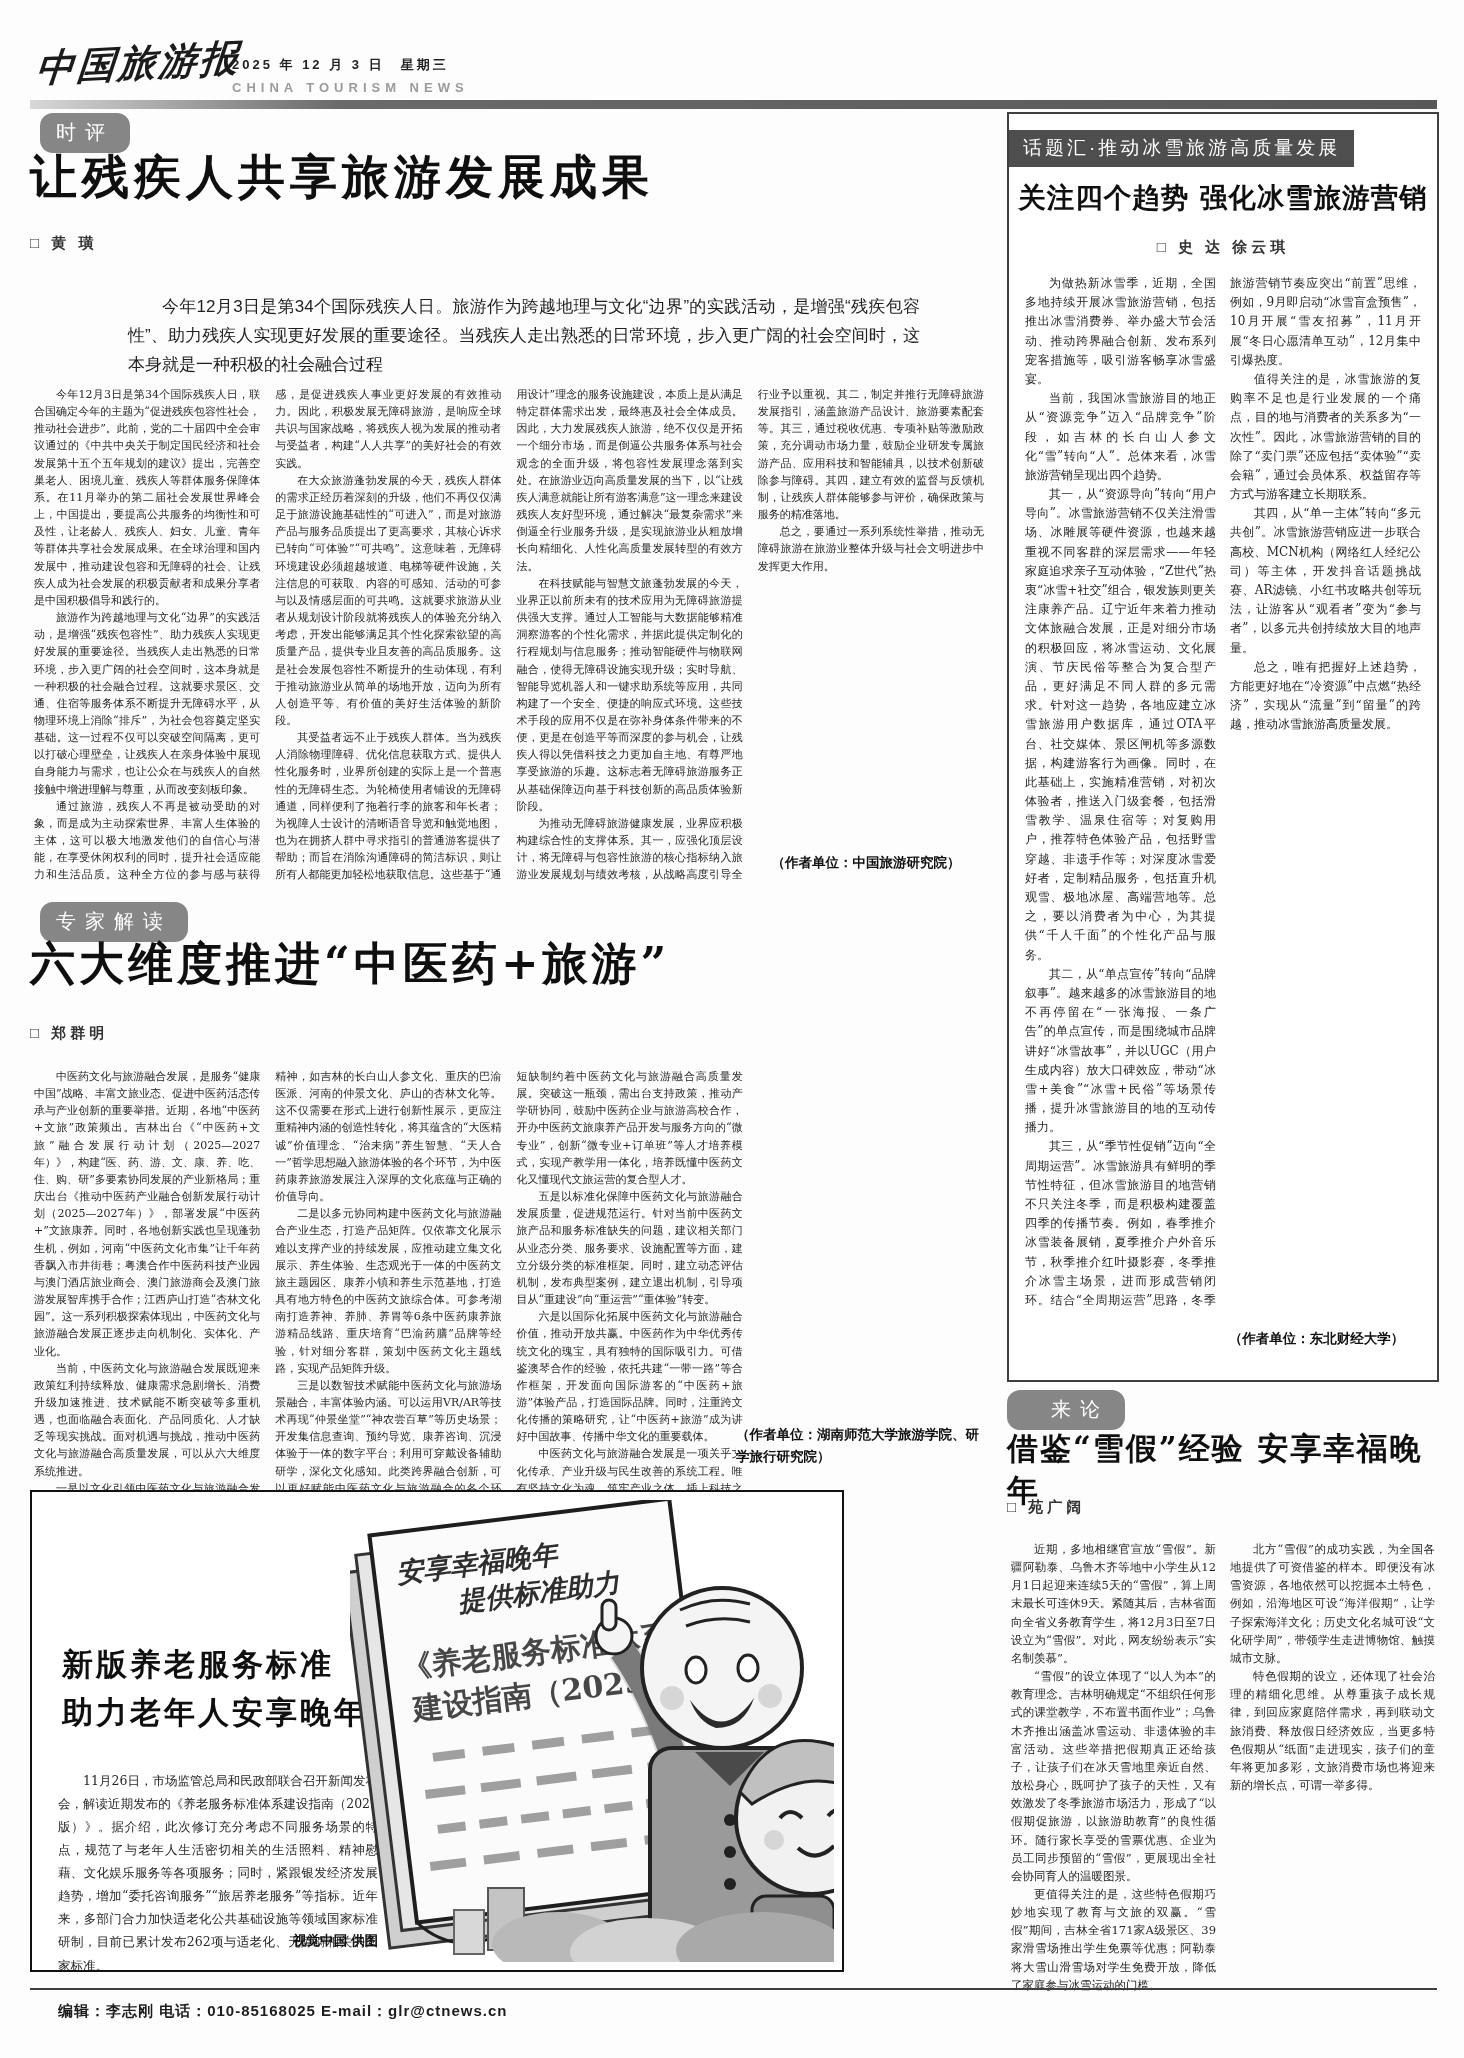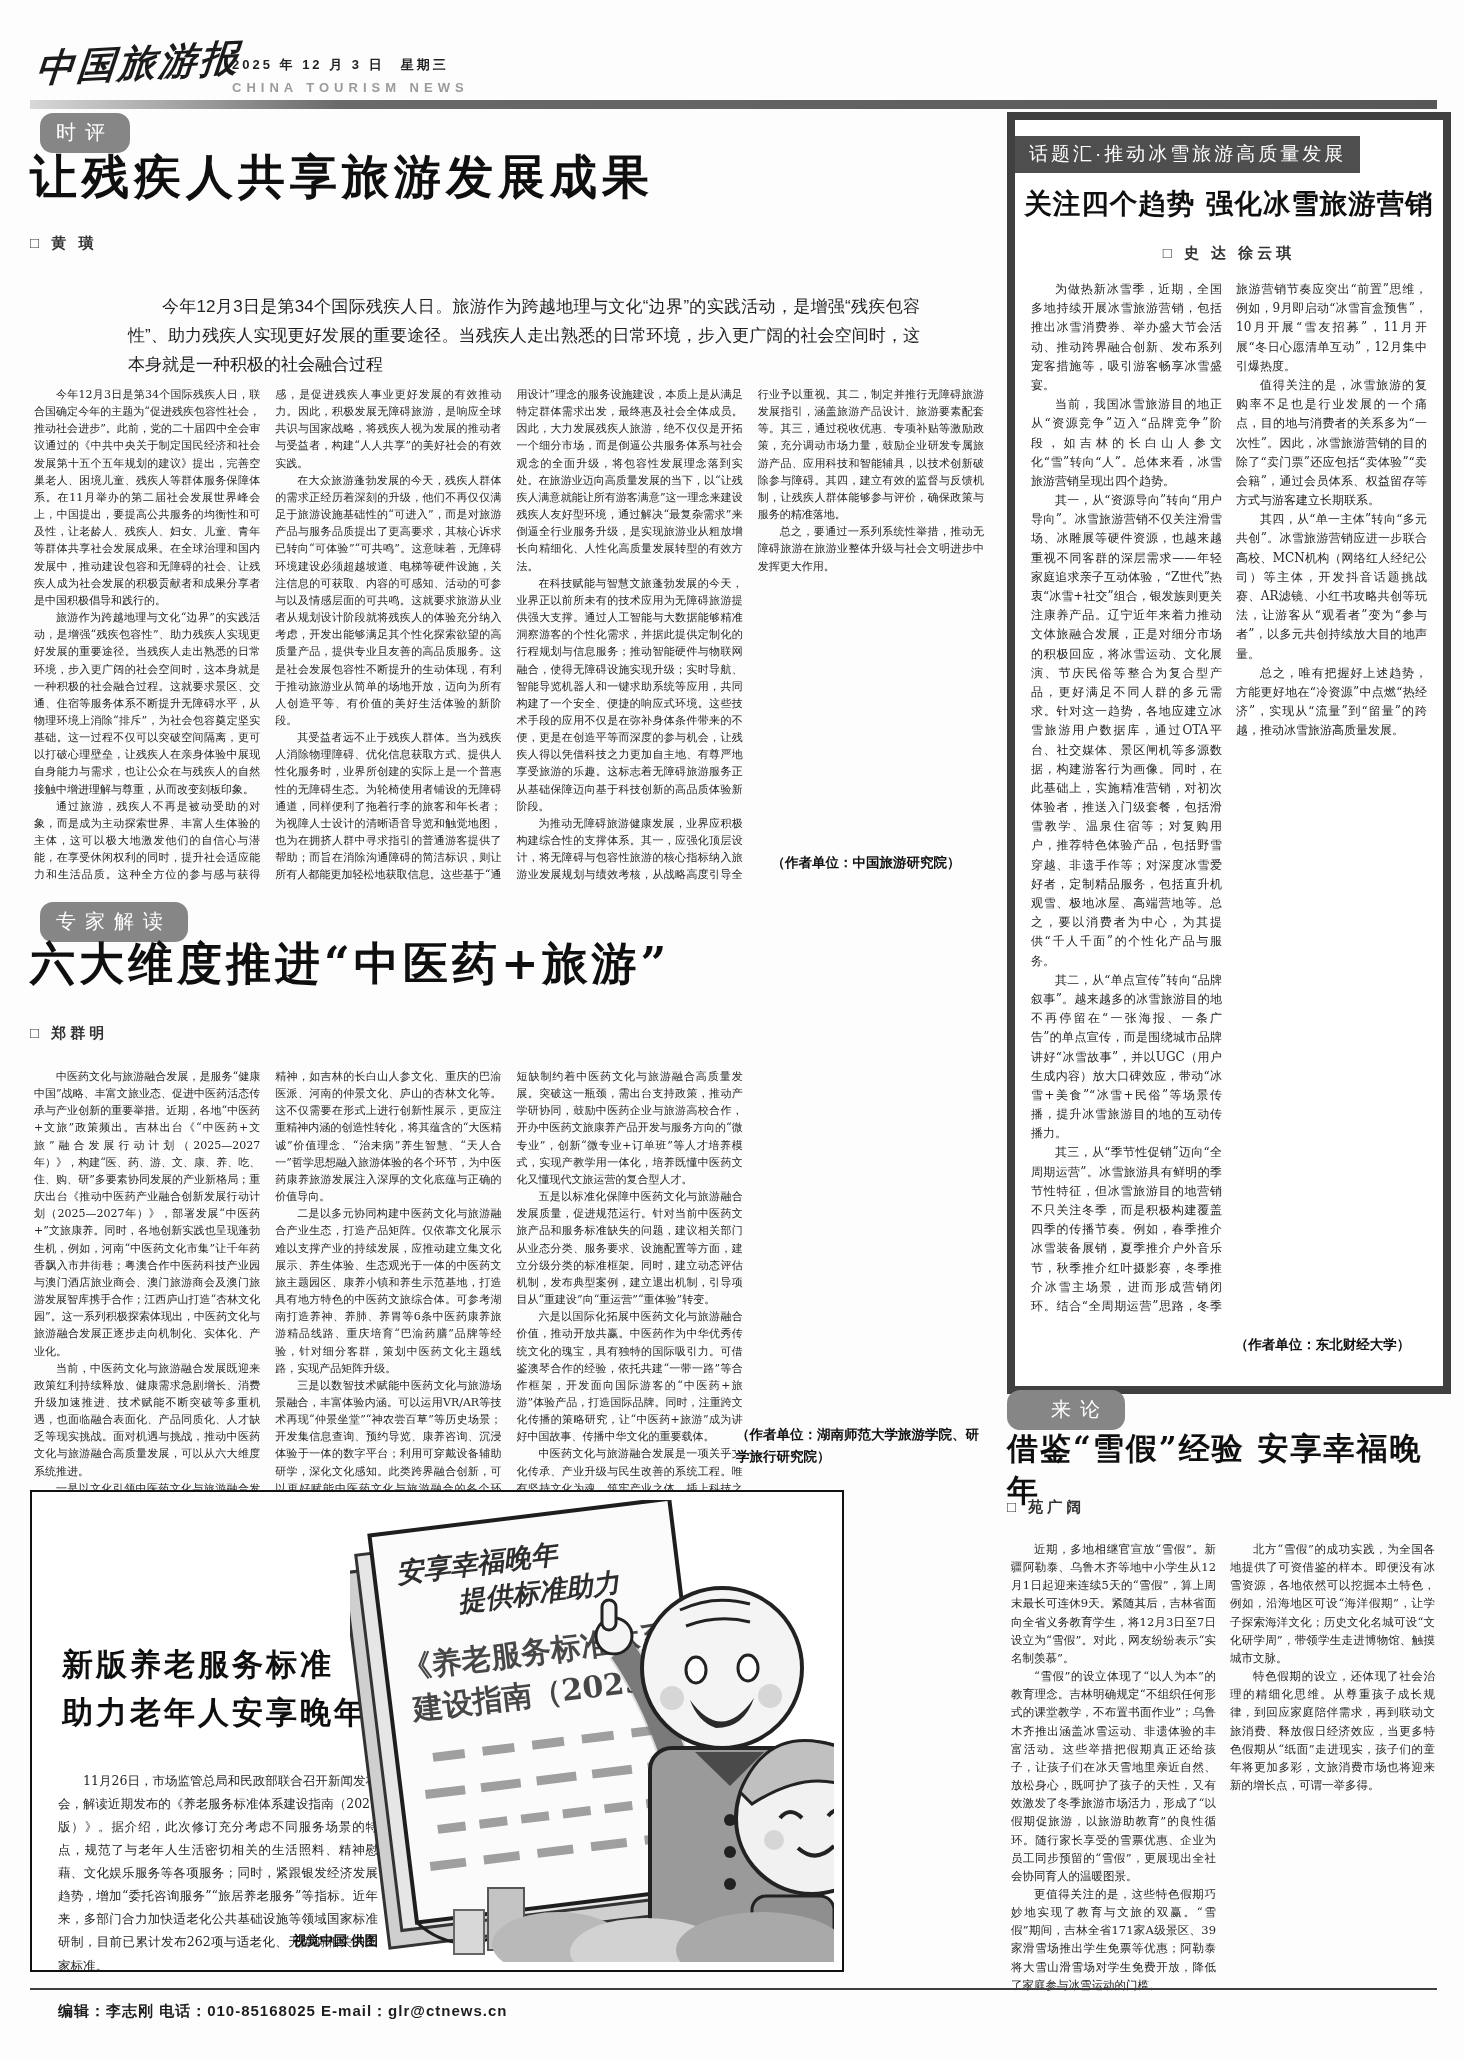--- a/index.html
+++ b/index.html
@@ -34,21 +34,21 @@
   .body-shiping{left:34px;top:386px;width:950px;height:498px;column-count:4;column-gap:15px;}
   .body-shiping p{font-size:11px;line-height:1.56;}
   .body-zj{left:34px;top:1068px;width:950px;height:492px;column-count:4;column-gap:15px;}
   .body-zj p{font-size:11px;line-height:1.56;}
   .author-note{position:absolute;font-family:"Liberation Sans",sans-serif;font-size:13.5px;
         font-weight:bold;color:#111;background:#fdfdfd;line-height:1.6;}
   .note-shiping{left:752px;top:852px;width:228px;text-align:center;}
   .note-zj{left:736px;top:1424px;width:250px;text-align:left;}
   
   .topic-box{position:absolute;left:1007px;top:112px;width:428px;height:1266px;
-        border:8px solid #404040;background:#fff;}
+        border:2px solid #404040;background:#fff;}
   .tag-huati{position:absolute;left:0;top:16px;background:#4e4e4e;color:#fff;
         font-family:"Liberation Sans",sans-serif;font-size:19px;letter-spacing:3px;
         padding:5px 14px 6px;}
   .huati-title{position:absolute;left:0;top:66px;width:100%;text-align:center;
         font-size:27.5px;font-weight:900;letter-spacing:1px;color:#0f0f0f;}
   .huati-byline{position:absolute;left:0;top:124px;width:100%;text-align:center;}
   .body-huati{left:16px;top:160px;width:396px;height:1042px;column-count:2;column-gap:14px;}
   .body-huati p{font-size:12px;line-height:1.6;}
   .note-huati{left:205px;top:1214px;width:205px;text-align:center;background:#fff;}
   

